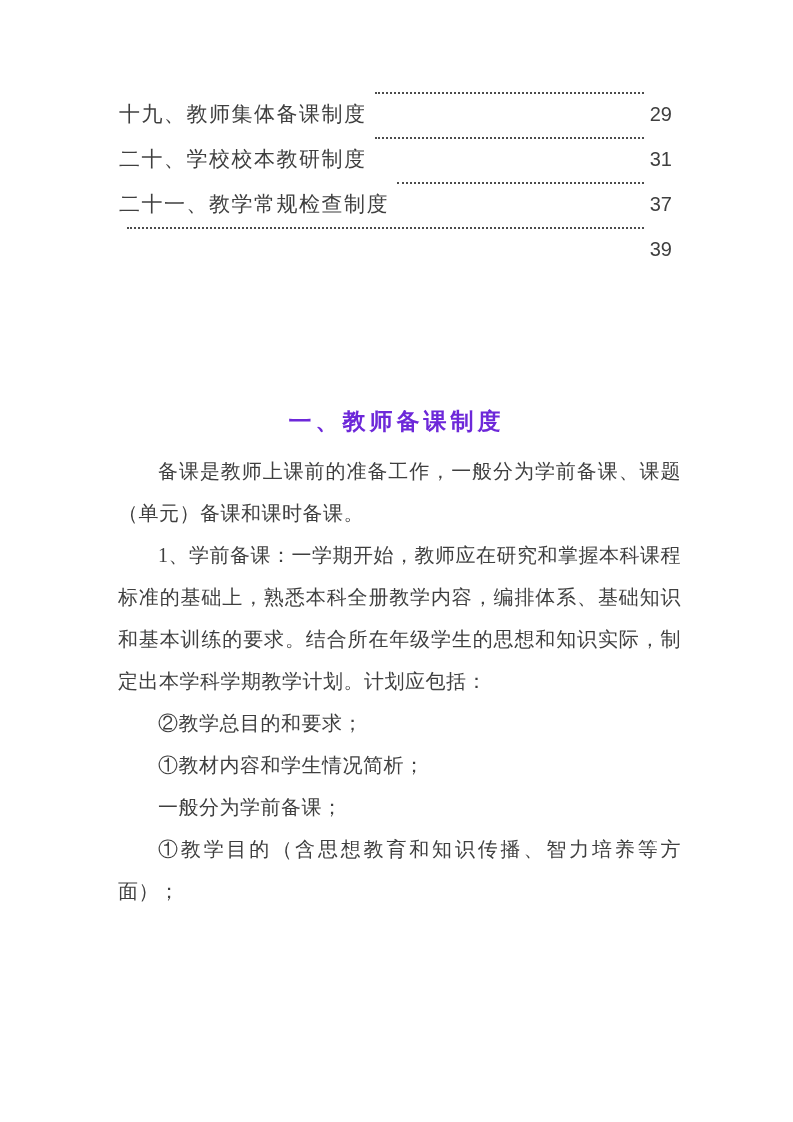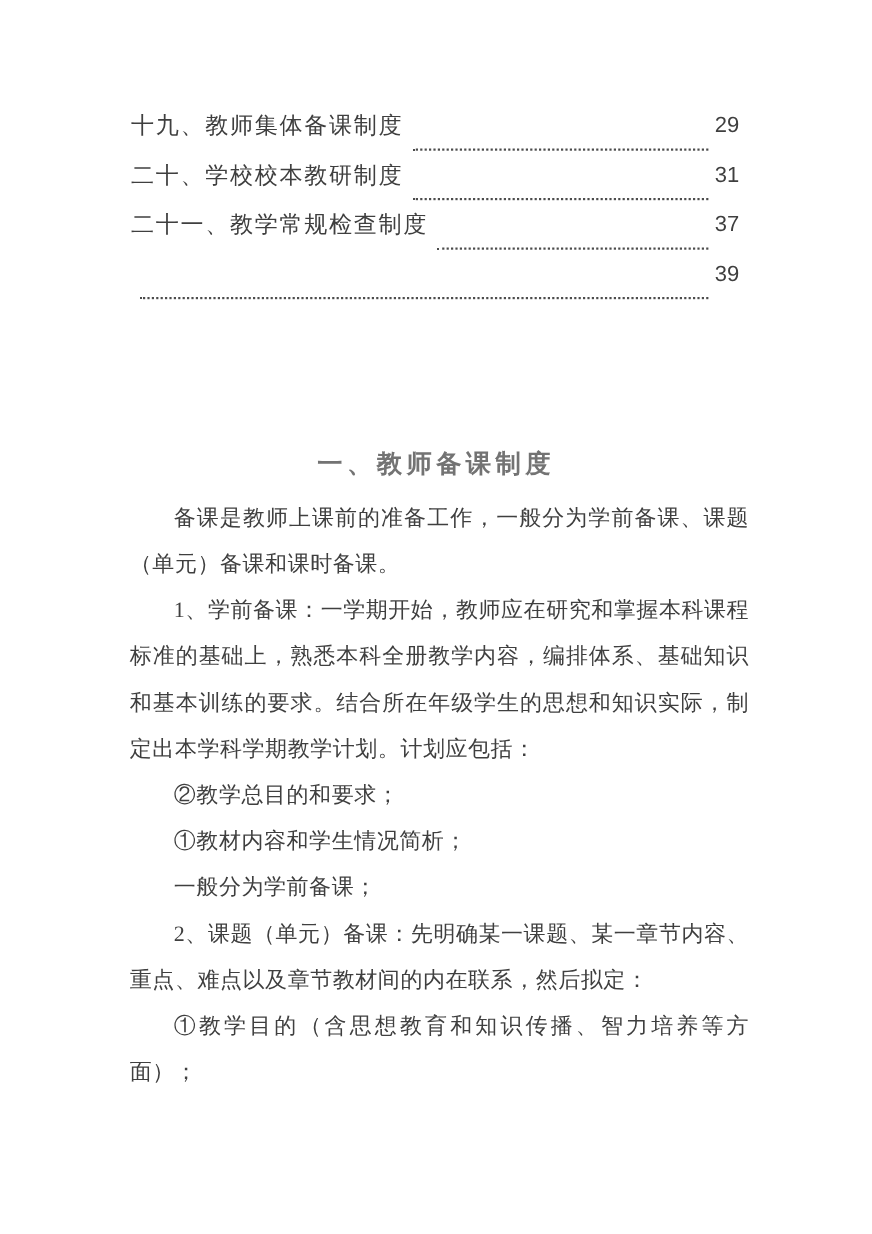--- a/index.html
+++ b/index.html
@@ -18,21 +18,21 @@
   }
   
   .toc {
     position: absolute;
     top: 92px;
     left: 119px;
     right: 121px;
   }
   .toc-row {
     display: flex;
-    align-items: flex-end;
+    align-items: flex-start;
     height: 45px;
     line-height: 45px;
     font-size: 21px;
     letter-spacing: 1.5px;
     white-space: nowrap;
   }
   .toc-title {
     flex: 0 0 auto;
   }
   .toc-leader {
@@ -52,21 +52,21 @@
     position: absolute;
     top: 406px;
     left: 0;
     width: 100%;
     margin: 0;
     text-align: center;
     font-size: 23px;
     font-weight: bold;
     letter-spacing: 4px;
     line-height: 32px;
-    color: #737373;
+    color: #6d28d9;
   }
   
   .section-body {
     position: absolute;
     top: 450px;
     left: 118px;
     width: 563px;
     font-size: 20px;
     line-height: 42px;
     letter-spacing: 0.5px;
@@ -106,17 +106,16 @@
   </div>
 
   <h1 class="section-heading">一、教师备课制度</h1>
 
   <div class="section-body">
     <p class="para">备课是教师上课前的准备工作，一般分为学前备课、课题（单元）备课和课时备课。</p>
     <p class="para">1、学前备课：一学期开始，教师应在研究和掌握本科课程标准的基础上，熟悉本科全册教学内容，编排体系、基础知识和基本训练的要求。结合所在年级学生的思想和知识实际，制定出本学科学期教学计划。计划应包括：</p>
     <p class="para">②教学总目的和要求；</p>
     <p class="para">①教材内容和学生情况简析；</p>
     <p class="para">一般分为学前备课；</p>
-    <p class="para">2、课题（单元）备课：先明确某一课题、某一章节内容、重点、难点以及章节教材间的内在联系，然后拟定：</p>
     <p class="para">①教学目的（含思想教育和知识传播、智力培养等方面）；</p>
   </div>
 
 </div>
 
 </body></html>

